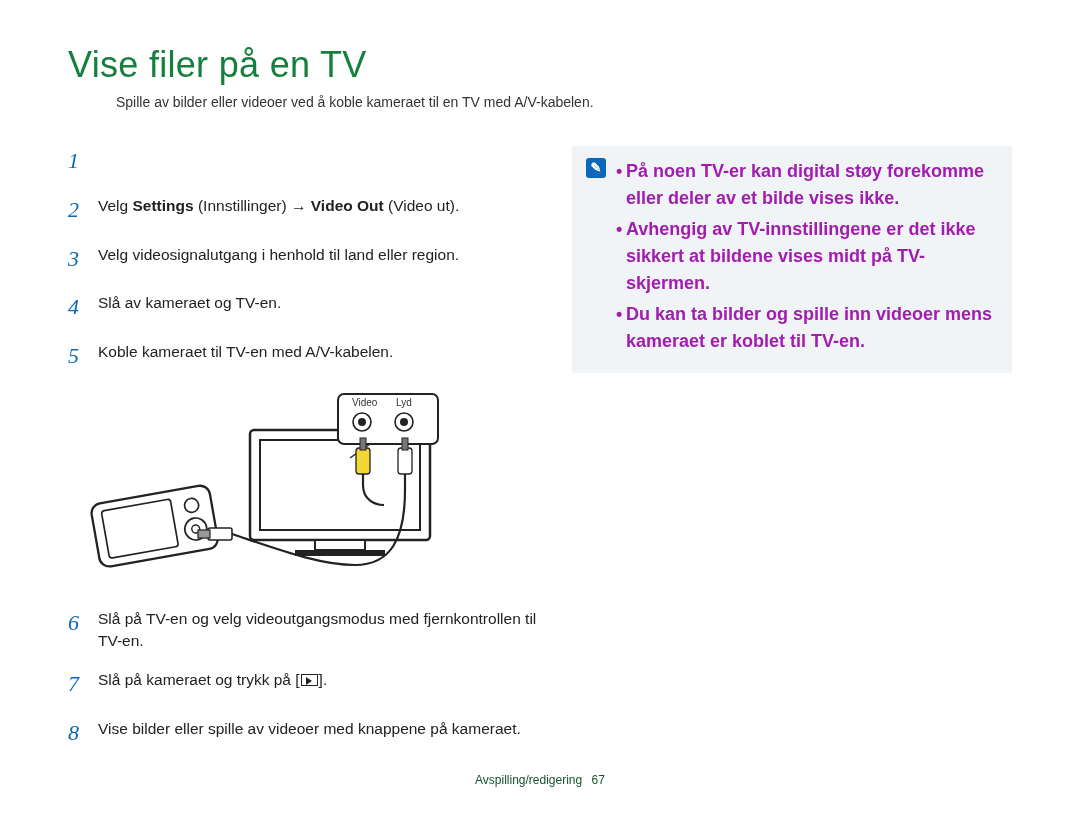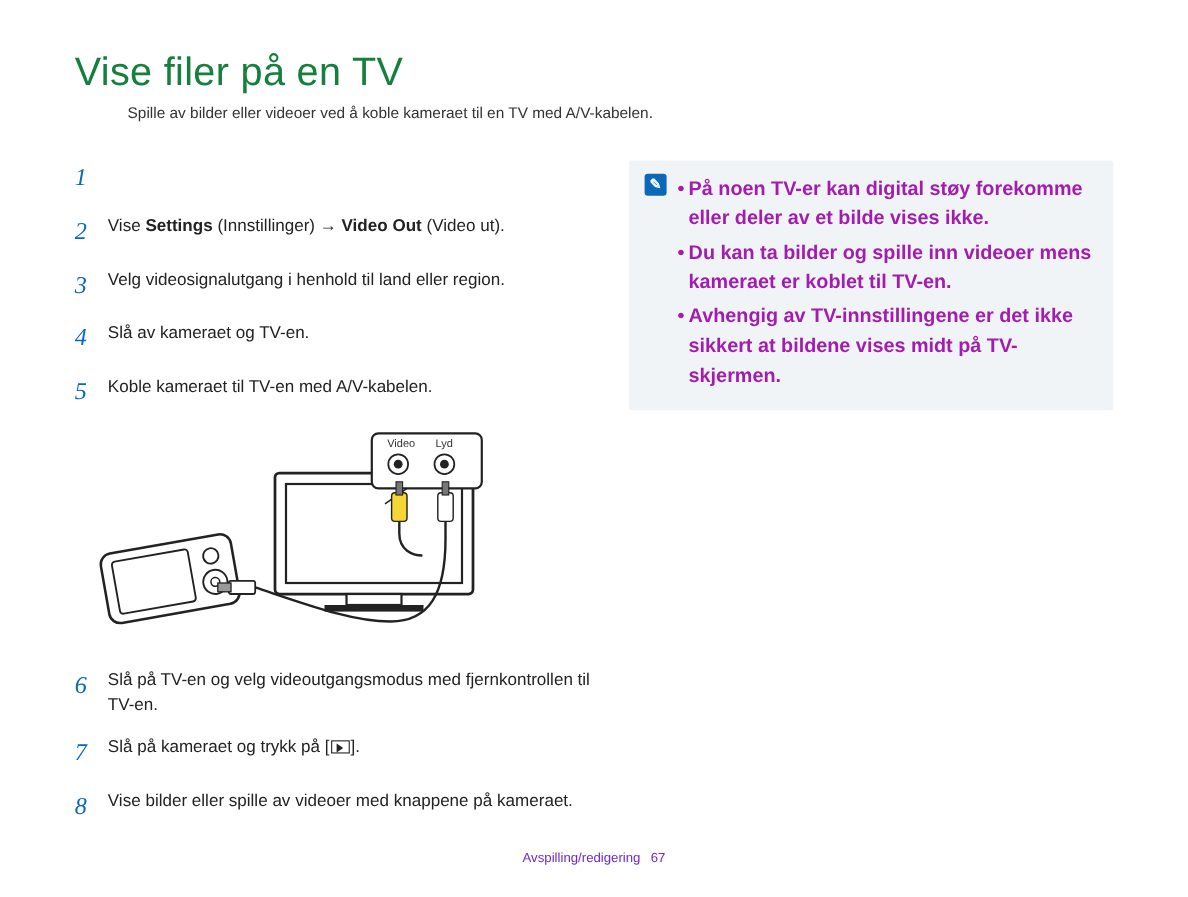--- a/index.html
+++ b/index.html
@@ -14,42 +14,42 @@
   .num { font-family: "Times New Roman", serif; font-style: italic; font-size: 22px; color: #0b68b8; width: 30px; flex-shrink: 0; }
   .step-text b { font-weight: 700; }
   .play-icon { display: inline-block; width: 17px; height: 12px; border: 1.3px solid #222; vertical-align: -1px; position: relative; margin: 0 1px; }
   .play-icon::after { content: ""; position: absolute; left: 4px; top: 1.5px; border-left: 6px solid #222; border-top: 4px solid transparent; border-bottom: 4px solid transparent; }
   .diagram { margin: 18px 0 18px -8px; height: 200px; }
   .note-box { background: #f1f4f6; border-radius: 2px; padding: 12px 14px 14px 14px; display: flex; gap: 10px; }
   .note-icon { width: 20px; height: 20px; border-radius: 3px; background: #0b68b8; color: #fff; font-size: 13px; text-align: center; line-height: 20px; font-weight: 700; flex-shrink: 0; }
   .note-list { list-style: none; font-size: 18px; color: #a21caf; line-height: 1.5; font-weight: bold; }
   .note-list li { position: relative; padding-left: 10px; margin-bottom: 4px; }
   .note-list li::before { content: "•"; position: absolute; left: 0; }
-  .footer { position: absolute; bottom: 28px; left: 0; right: 0; text-align: center; font-size: 12px; color: #6d28d9; }
+  .footer { position: absolute; bottom: 28px; left: 0; right: 0; text-align: center; font-size: 12px; color: #14532d; }
   .footer .pn { margin-left: 6px; }
   .dia-label { font-size: 10px; fill: #333; font-family: Arial; }
 </style>
 </head>
 <body>
 
 <div class="page">
   <div class="title">Vise filer på en TV</div>
   <div class="subtitle">Spille av bilder eller videoer ved å koble kameraet til en TV med A/V-kabelen.</div>
 
   <div class="cols">
     <div class="left">
 
       <div class="step">
         <span class="num">1</span>
       </div>
 
       <div class="step">
         <span class="num">2</span>
         <span class="step-text">
-          <span>Vise </span><b>Settings</b><span> (Innstillinger) → </span><b>Video Out</b><span> (Video ut).</span>
+          <span>Velg </span><b>Settings</b><span> (Innstillinger) → </span><b>Video Out</b><span> (Video ut).</span>
         </span>
       </div>
 
       <div class="step">
         <span class="num">3</span>
         <span class="step-text">Velg videosignalutgang i henhold til land eller region.</span>
       </div>
 
       <div class="step">
         <span class="num">4</span>
@@ -116,22 +116,22 @@
         <span class="step-text">Vise bilder eller spille av videoer med knappene på kameraet.</span>
       </div>
 
     </div>
 
     <div class="right">
       <div class="note-box">
         <div class="note-icon">✎</div>
         <ul class="note-list">
           <li>På noen TV-er kan digital støy forekomme eller deler av et bilde vises ikke.</li>
+          <li>Avhengig av TV-innstillingene er det ikke sikkert at bildene vises midt på TV-skjermen.</li>
           <li>Du kan ta bilder og spille inn videoer mens kameraet er koblet til TV-en.</li>
-          <li>Avhengig av TV-innstillingene er det ikke sikkert at bildene vises midt på TV-skjermen.</li>
         </ul>
       </div>
     </div>
   </div>
 
   <div class="footer">
     <span>Avspilling/redigering</span>
     <span class="pn">67</span>
   </div>
 </div>

